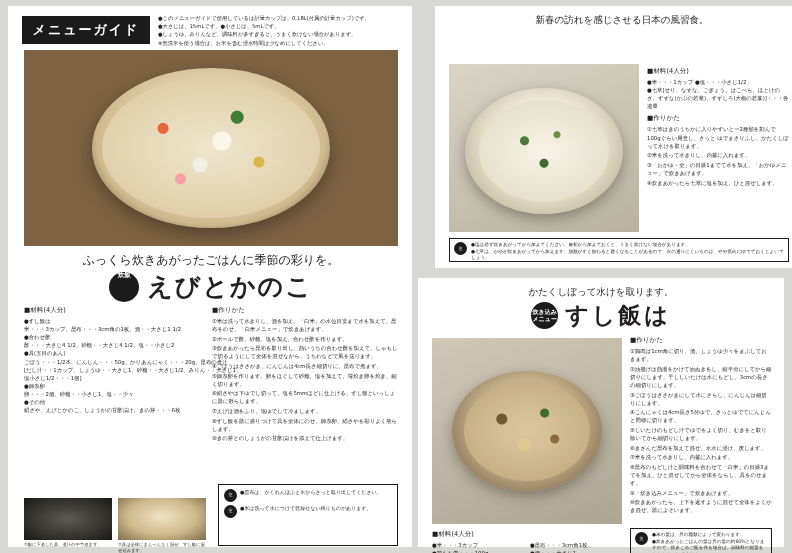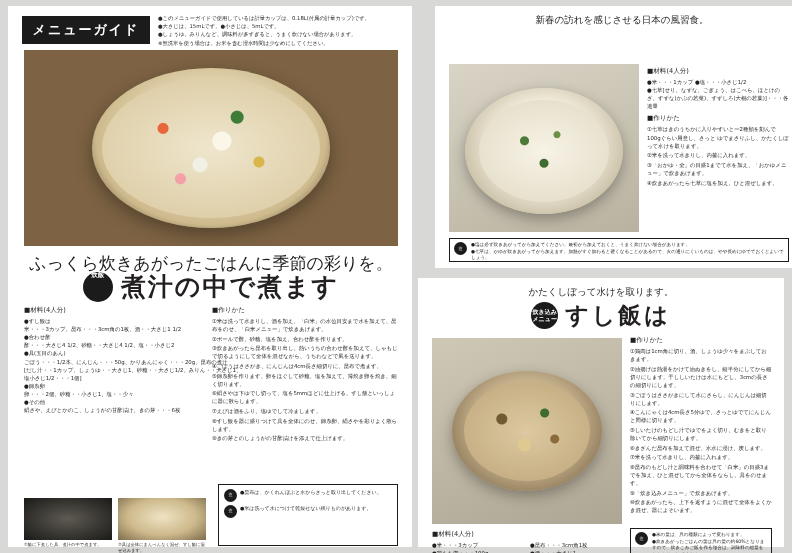--- a/index.html
+++ b/index.html
@@ -49,21 +49,21 @@
       radial-gradient(circle at 62% 28%, #3f7d37 0 6px, transparent 7px),
       radial-gradient(circle at 45% 62%, #f2f0e4 0 7px, transparent 8px),
       radial-gradient(circle at 72% 60%, #d8b64a 0 5px, transparent 6px),
       radial-gradient(circle at 36% 72%, #f4a0a6 0 5px, transparent 6px),
       radial-gradient(circle at 55% 45%, #fbf7e8 0 9px, transparent 10px),
       radial-gradient(ellipse 60% 55% at 50% 50%, #efe6cd 0%, #ddcda6 100%);
   }
 
   .lead-text{
     position:absolute;left:16px;top:246px;width:374px;text-align:center;
-    font-size:17px;color:#1c1c1c;
+    font-size:12px;color:#1c1c1c;
   }
   .title-row{position:absolute;left:16px;top:264px;width:374px;display:flex;align-items:center;justify-content:center;gap:8px;}
   .badge{
     width:30px;height:30px;border-radius:50%;background:#1b1b1b;color:#fff;
     font-size:6.5px;line-height:1.15;display:flex;align-items:center;justify-content:flex-start;text-align:center;
     flex-direction:column;font-weight:bold;gap:27px;
   }
   .recipe-title{font-size:25px;font-weight:bold;letter-spacing:2px;}
 
   .cols{position:absolute;left:16px;top:300px;width:374px;display:flex;gap:10px;}
@@ -178,21 +178,21 @@
       <div class="bowl"></div>
     </div>
 
     <div class="lead-text">ふっくら炊きあがったごはんに季節の彩りを。</div>
 
     <div class="title-row">
       <div class="badge">
         <span>炊飯</span>
         <span>白米</span>
       </div>
-      <div class="recipe-title">煮汁の中で煮ます</div>
+      <div class="recipe-title">えびとかのこ</div>
     </div>
 
     <div class="cols">
       <div class="c1">
         <div class="sec-h">■材料(4人分)</div>
         <ul class="list">
           <li>●すし飯は</li>
           <li>  米・・・3カップ、昆布・・・3cm角の1枚、酒・・大さじ1 1/2</li>
           <li>●合わせ酢</li>
           <li>  酢・・・大さじ4 1/2、砂糖・・大さじ4 1/2、塩・・小さじ2</li>

